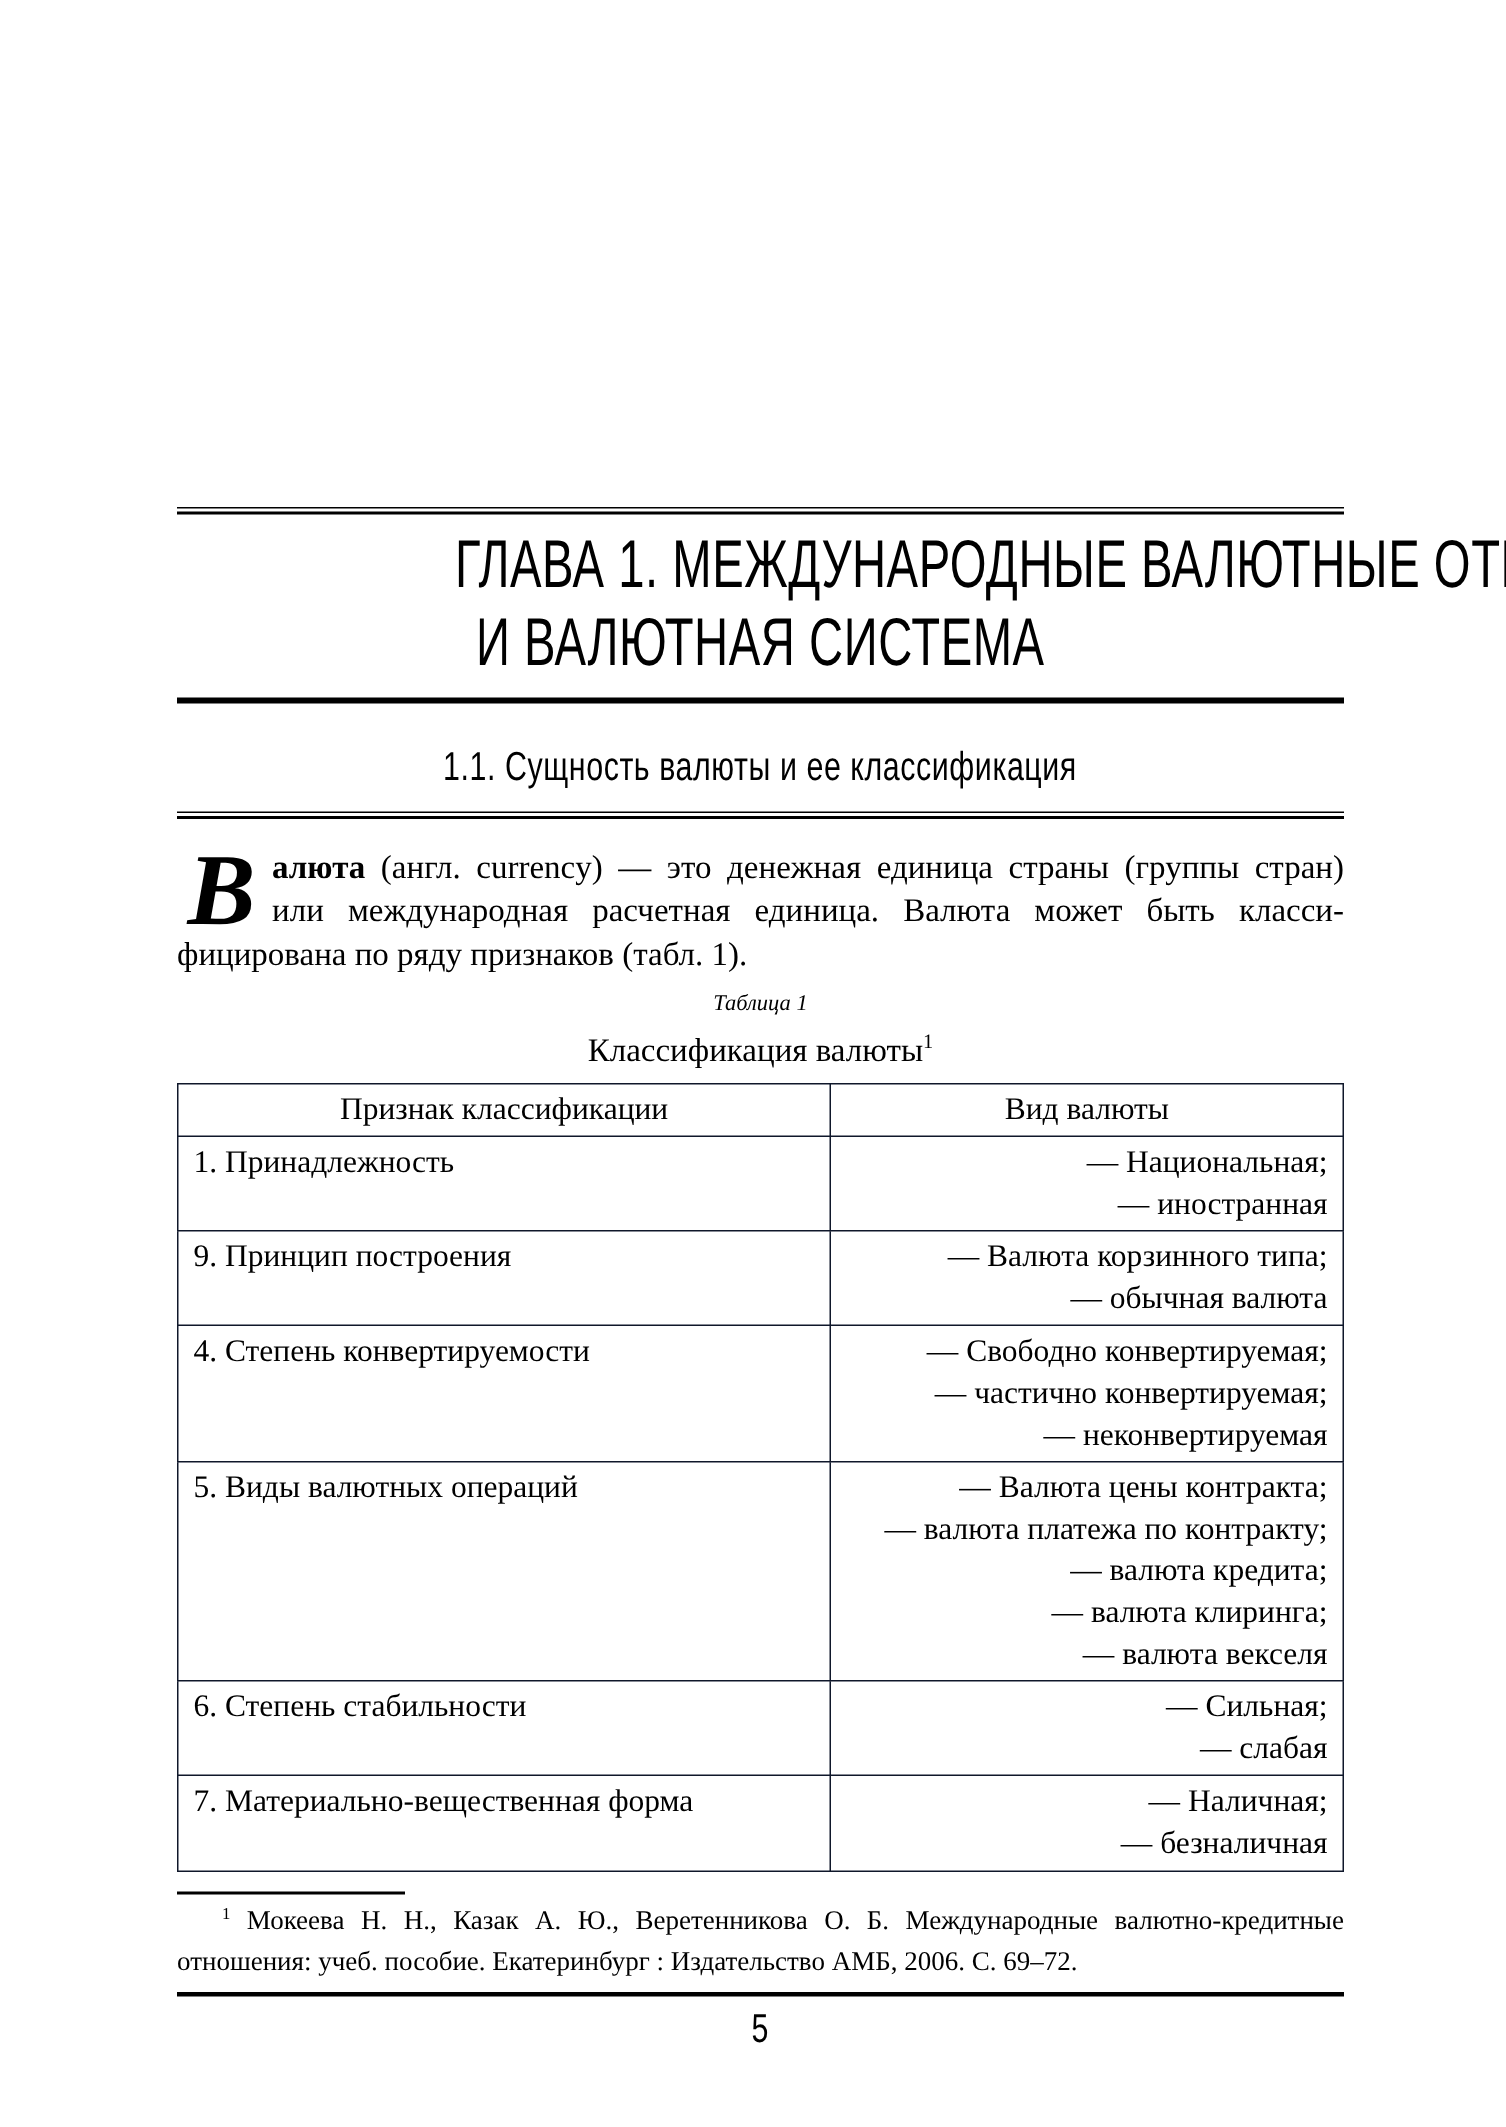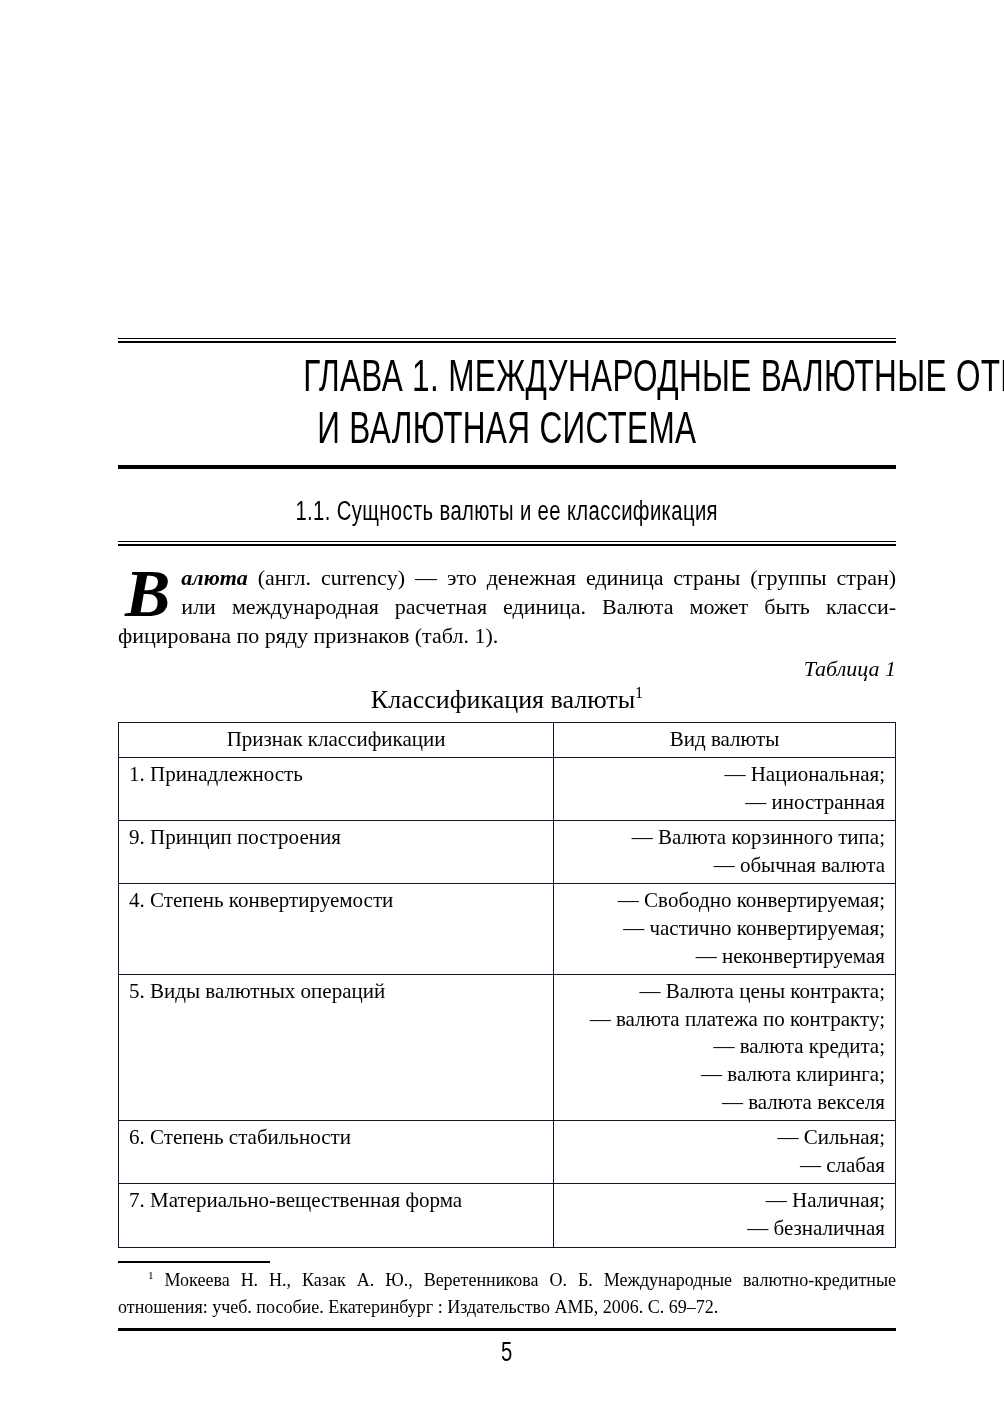--- a/index.html
+++ b/index.html
@@ -59,35 +59,35 @@
     float: left;
     font-family: "Liberation Serif", serif;
     font-style: italic;
     font-weight: bold;
     font-size: 68px;
     line-height: 56px;
     margin: 2px 11px 0 7px;
   }
   .pline { }
   .pline.just { text-align: justify; text-align-last: justify; }
-  .bold-italic { font-weight: bold; font-style: italic; }
+  .bold-italic { font-weight: bold; }
   .para::after { content: ""; display: block; clear: both; }
 
   
   .table-label {
     margin-top: 6px;
-    text-align: right;
+    text-align: center;
     font-style: italic;
-    font-size: 22px;
+    font-size: 15px;
     line-height: 26px;
   }
   .table-caption {
     margin-top: 5px;
     text-align: center;
-    font-size: 26px;
+    font-size: 22px;
     line-height: 26px;
   }
   sup { font-size: 0.62em; line-height: 0; }
 
   
   table.cls {
     margin-top: 9px;
     width: 100%;
     border-collapse: collapse;
     font-size: 21px;

